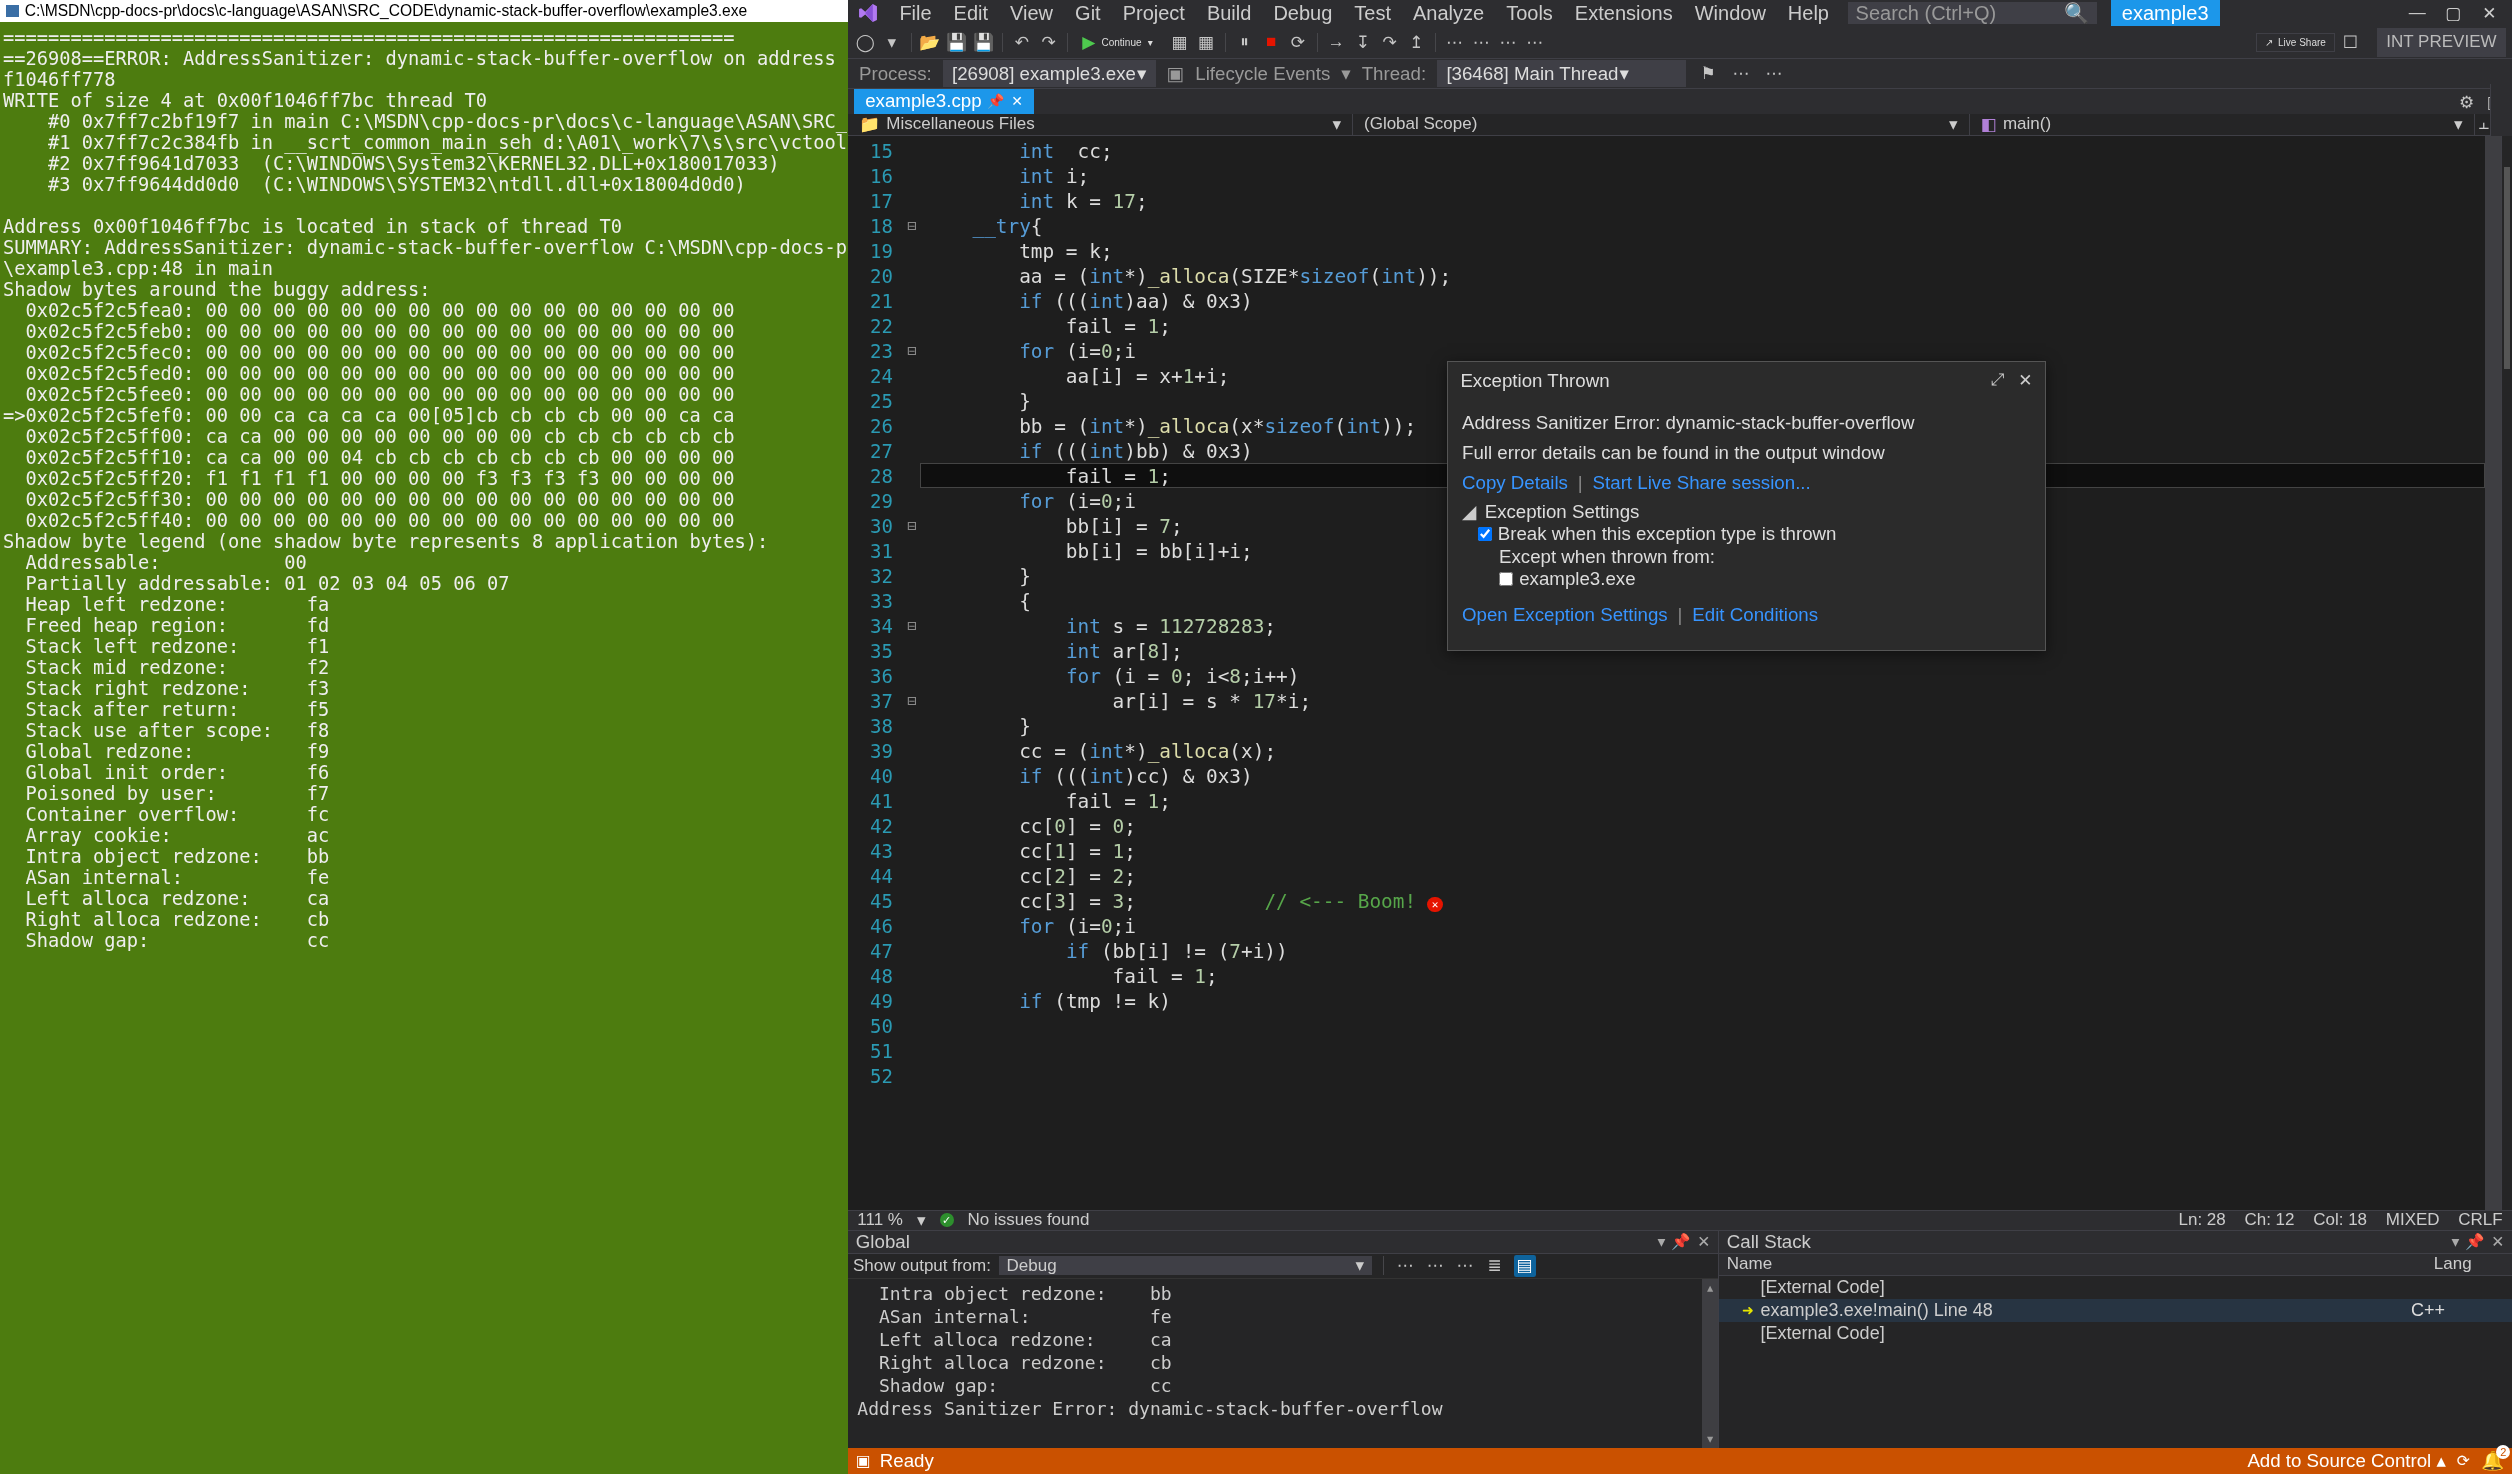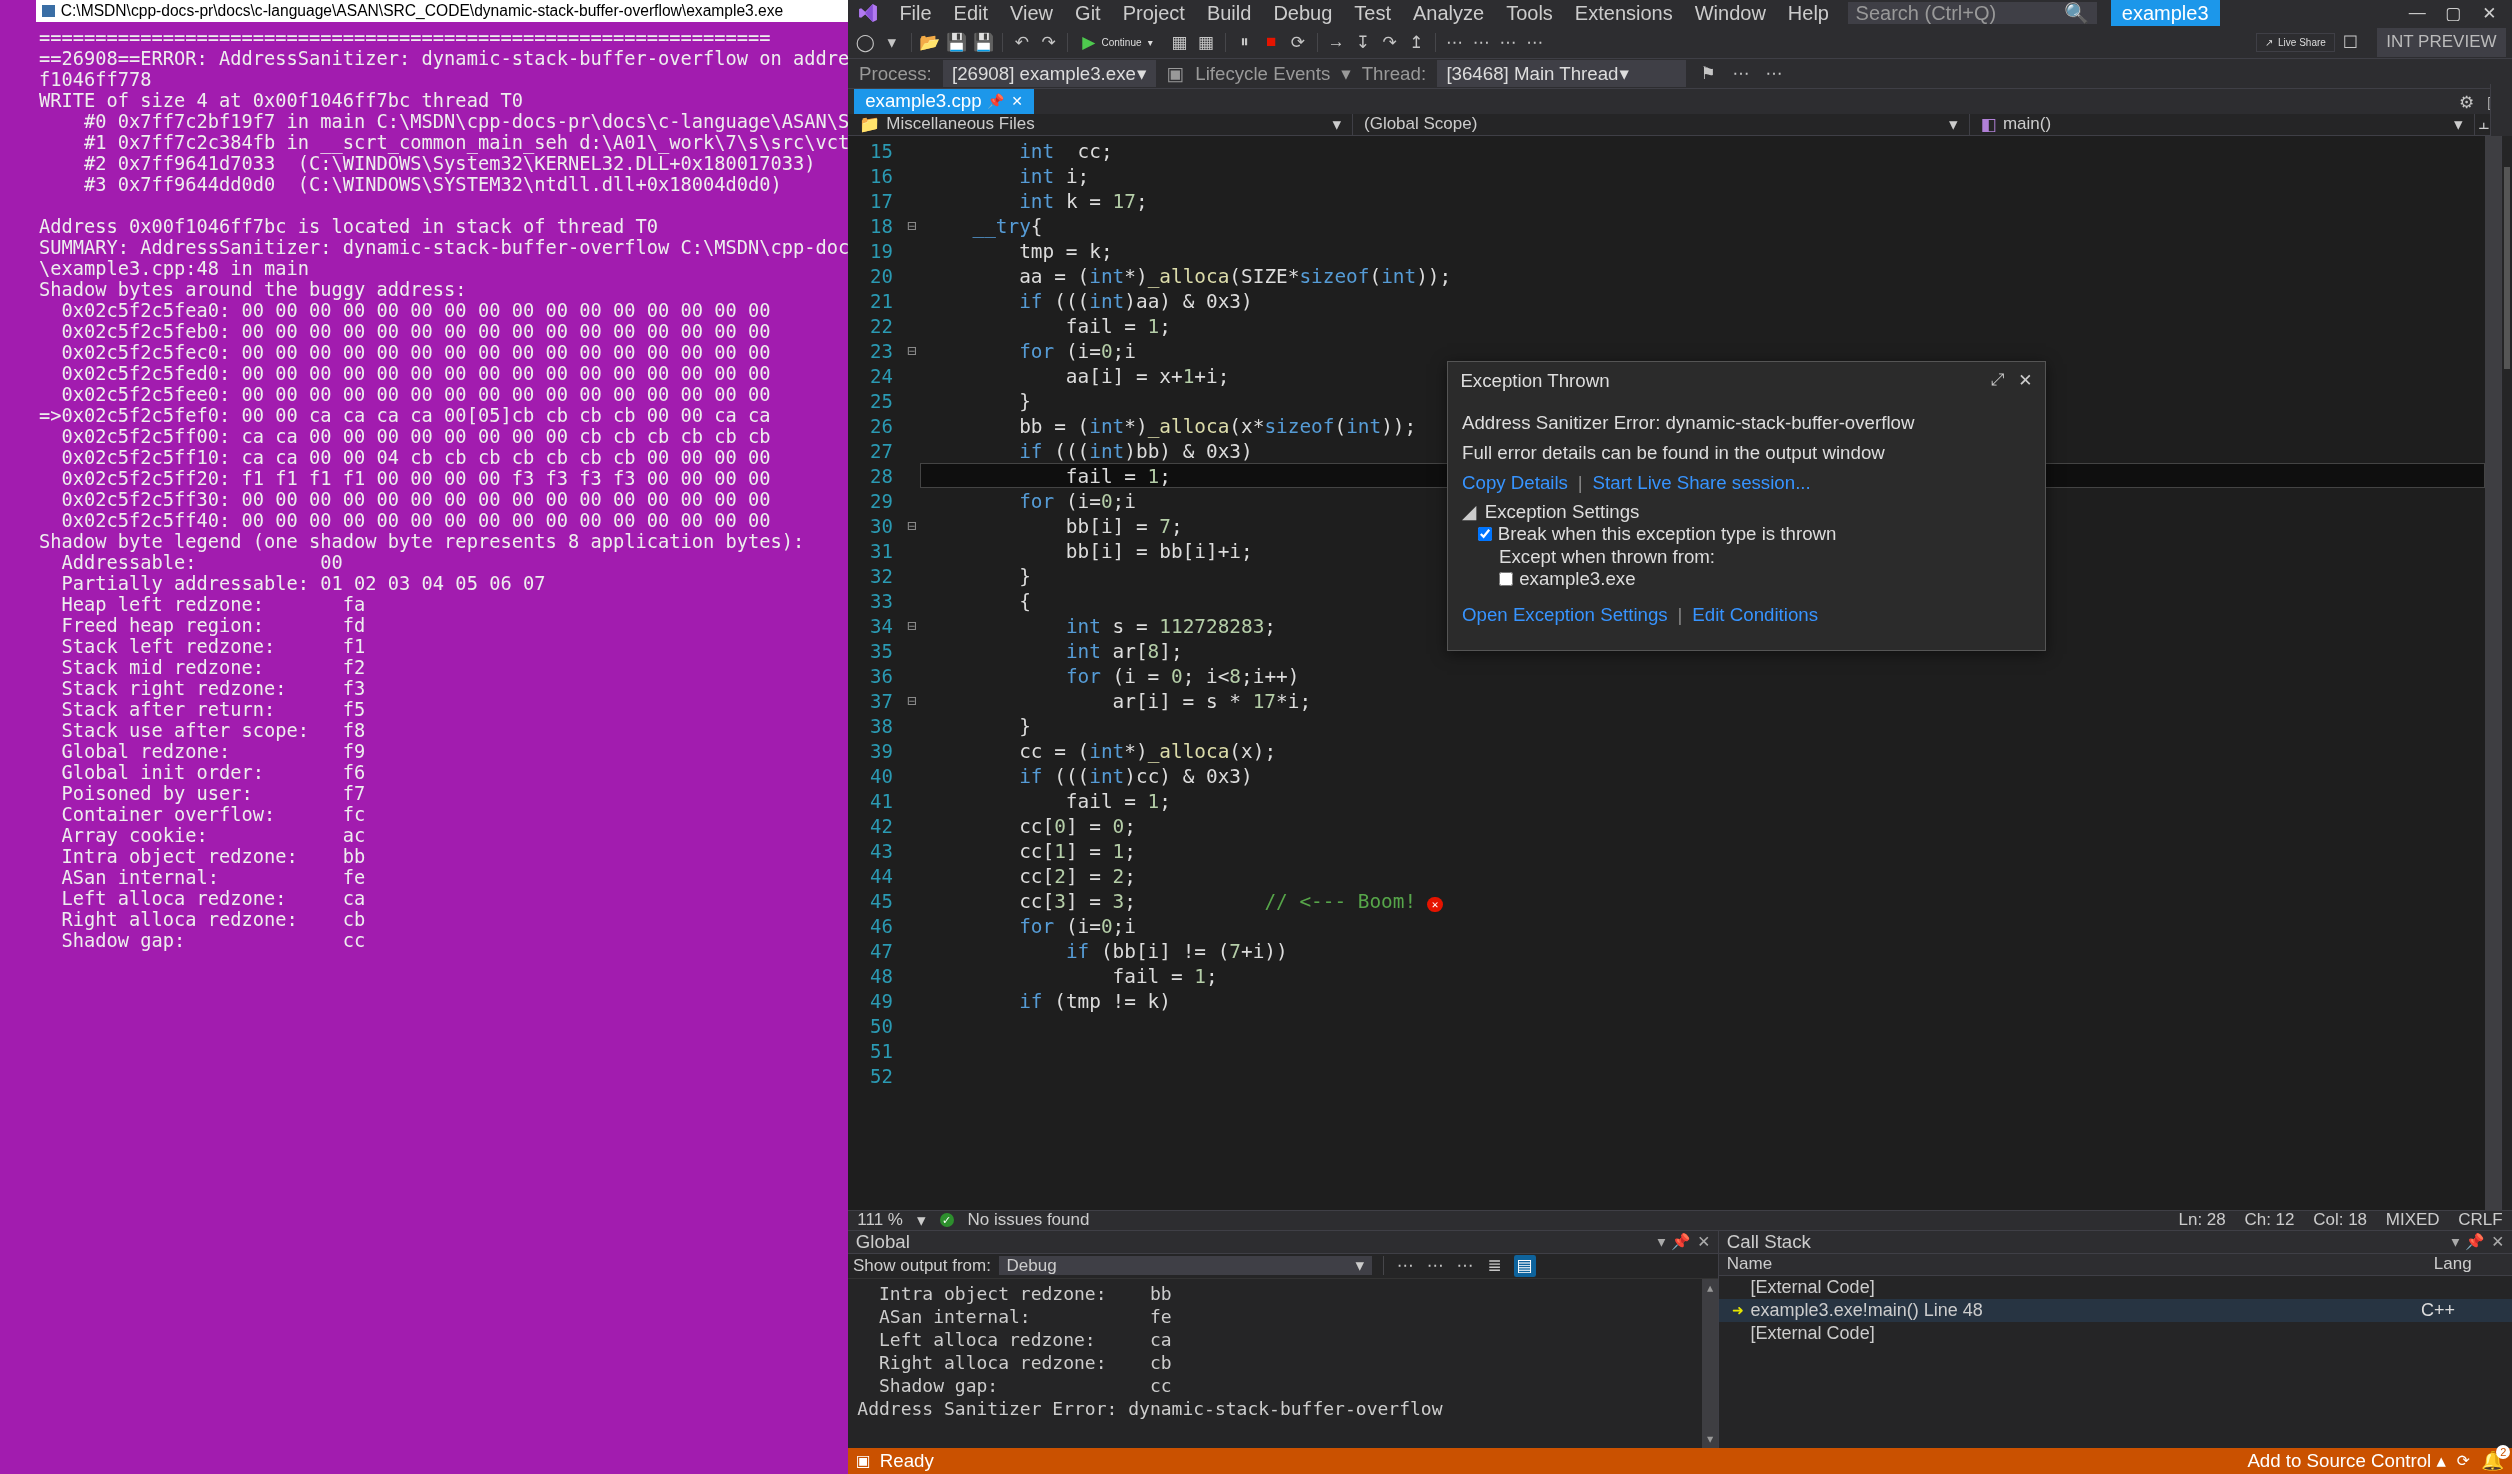--- a/index.html
+++ b/index.html
@@ -1,20 +1,20 @@
 <!DOCTYPE html>
 <html><head>
 <meta charset="utf-8">
 <style>
   * { margin:0; padding:0; box-sizing:border-box; }
   html,body { width:100%; height:100%; font-family:"Segoe UI",Arial,sans-serif; font-size:10px; background:#000; color:#dcdcdc; overflow:hidden; }
   .root { display:flex; width:2512px; height:1474px; transform-origin:top left; }
 
   
-  .console { width:848px; height:100%; background:#a21caf; display:flex; flex-direction:column;padding-left:36px; }
+  .console { width:848px; height:100%; background:#4d7c0f; display:flex; flex-direction:column; }
   .console-title { height:22px; background:#fff; color:#000; display:flex; align-items:center; font-size:15.6px; padding:0 6.2px; gap:6.2px; }
   .console-title .cicon { width:12.4px; height:12.4px; background:#3a6ea5; display:inline-block; }
   .console-body { flex:1; padding:4.7px 3.1px; font-family:Consolas,monospace; font-size:18.7px; line-height:21px; white-space:pre; color:#eee; overflow:hidden; }
 
   
   .vs { flex:1; height:100%; background:#2d2d30; display:flex; flex-direction:column; position:relative; }
 
   
   .vs-title { height:26.4px; background:#2d2d30; display:flex; align-items:center; padding:0 4.7px; color:#ccc; font-size:20px; }
   .vs-logo { width:31px; height:25px; display:flex; align-items:center; justify-content:center; margin-right:4.7px; }
@@ -102,21 +102,21 @@
   .tw-head .tw-right { margin-left:auto; display:flex; gap:6.2px; color:#aaa; font-size:15.6px; }
   .out-toolbar { height:25px; background:#252526; display:flex; align-items:center; padding:0 5px; gap:7.8px; font-size:17px; color:#ccc; border-bottom:0.8px solid #333; }
   .out-select { width:373px; height:18.7px; background:#3f3f46; display:flex; align-items:center; padding:0 7.8px; justify-content:space-between; }
   .out-body { flex:1; font-family:Consolas,monospace; font-size:18px; line-height:23px; padding:3.1px 9.3px; white-space:pre; color:#ccc; position:relative; }
   .out-scroll { position:absolute; right:0; top:48px; bottom:0; width:15.6px; background:#3e3e42; display:flex; flex-direction:column; justify-content:space-between; align-items:center; color:#999; padding:1.6px 0; font-size:12.4px;}
 
   .cs-cols { height:22px; background:#2d2d30; border-bottom:0.8px solid #3f3f46; display:flex; align-items:center; font-size:17px; color:#ccc; }
   .cs-cols .c1 { flex:1; padding:0 7.8px; }
   .cs-cols .c2 { width:86px; padding:0 7.8px; }
   .cs-rows { flex:1; font-size:18px; }
-  .cs-row { display:flex; align-items:center; height:23px; padding:0 13px; gap:6.2px; }
+  .cs-row { display:flex; align-items:center; height:23px; padding:0 23px; gap:6.2px; }
   .cs-row.selected { background:#3399ff22; }
   .cs-row .arrow { color:#e6e600; font-size:14px; width:12.4px; }
   .cs-row .name { flex:1; color:#ccc; }
   .cs-row .lang { width:78px; text-align:left; }
 
   
   .vs-status { height:26.4px; background:#ca5100; color:#fff; display:flex; align-items:center; padding:0 7.8px; font-size:18.7px; gap:9.3px; }
   .vs-status .right { margin-left:auto; display:flex; align-items:center; gap:11px; }
   .vs-status .icon { font-size:15.6px; }
   .bell { position:relative; }

